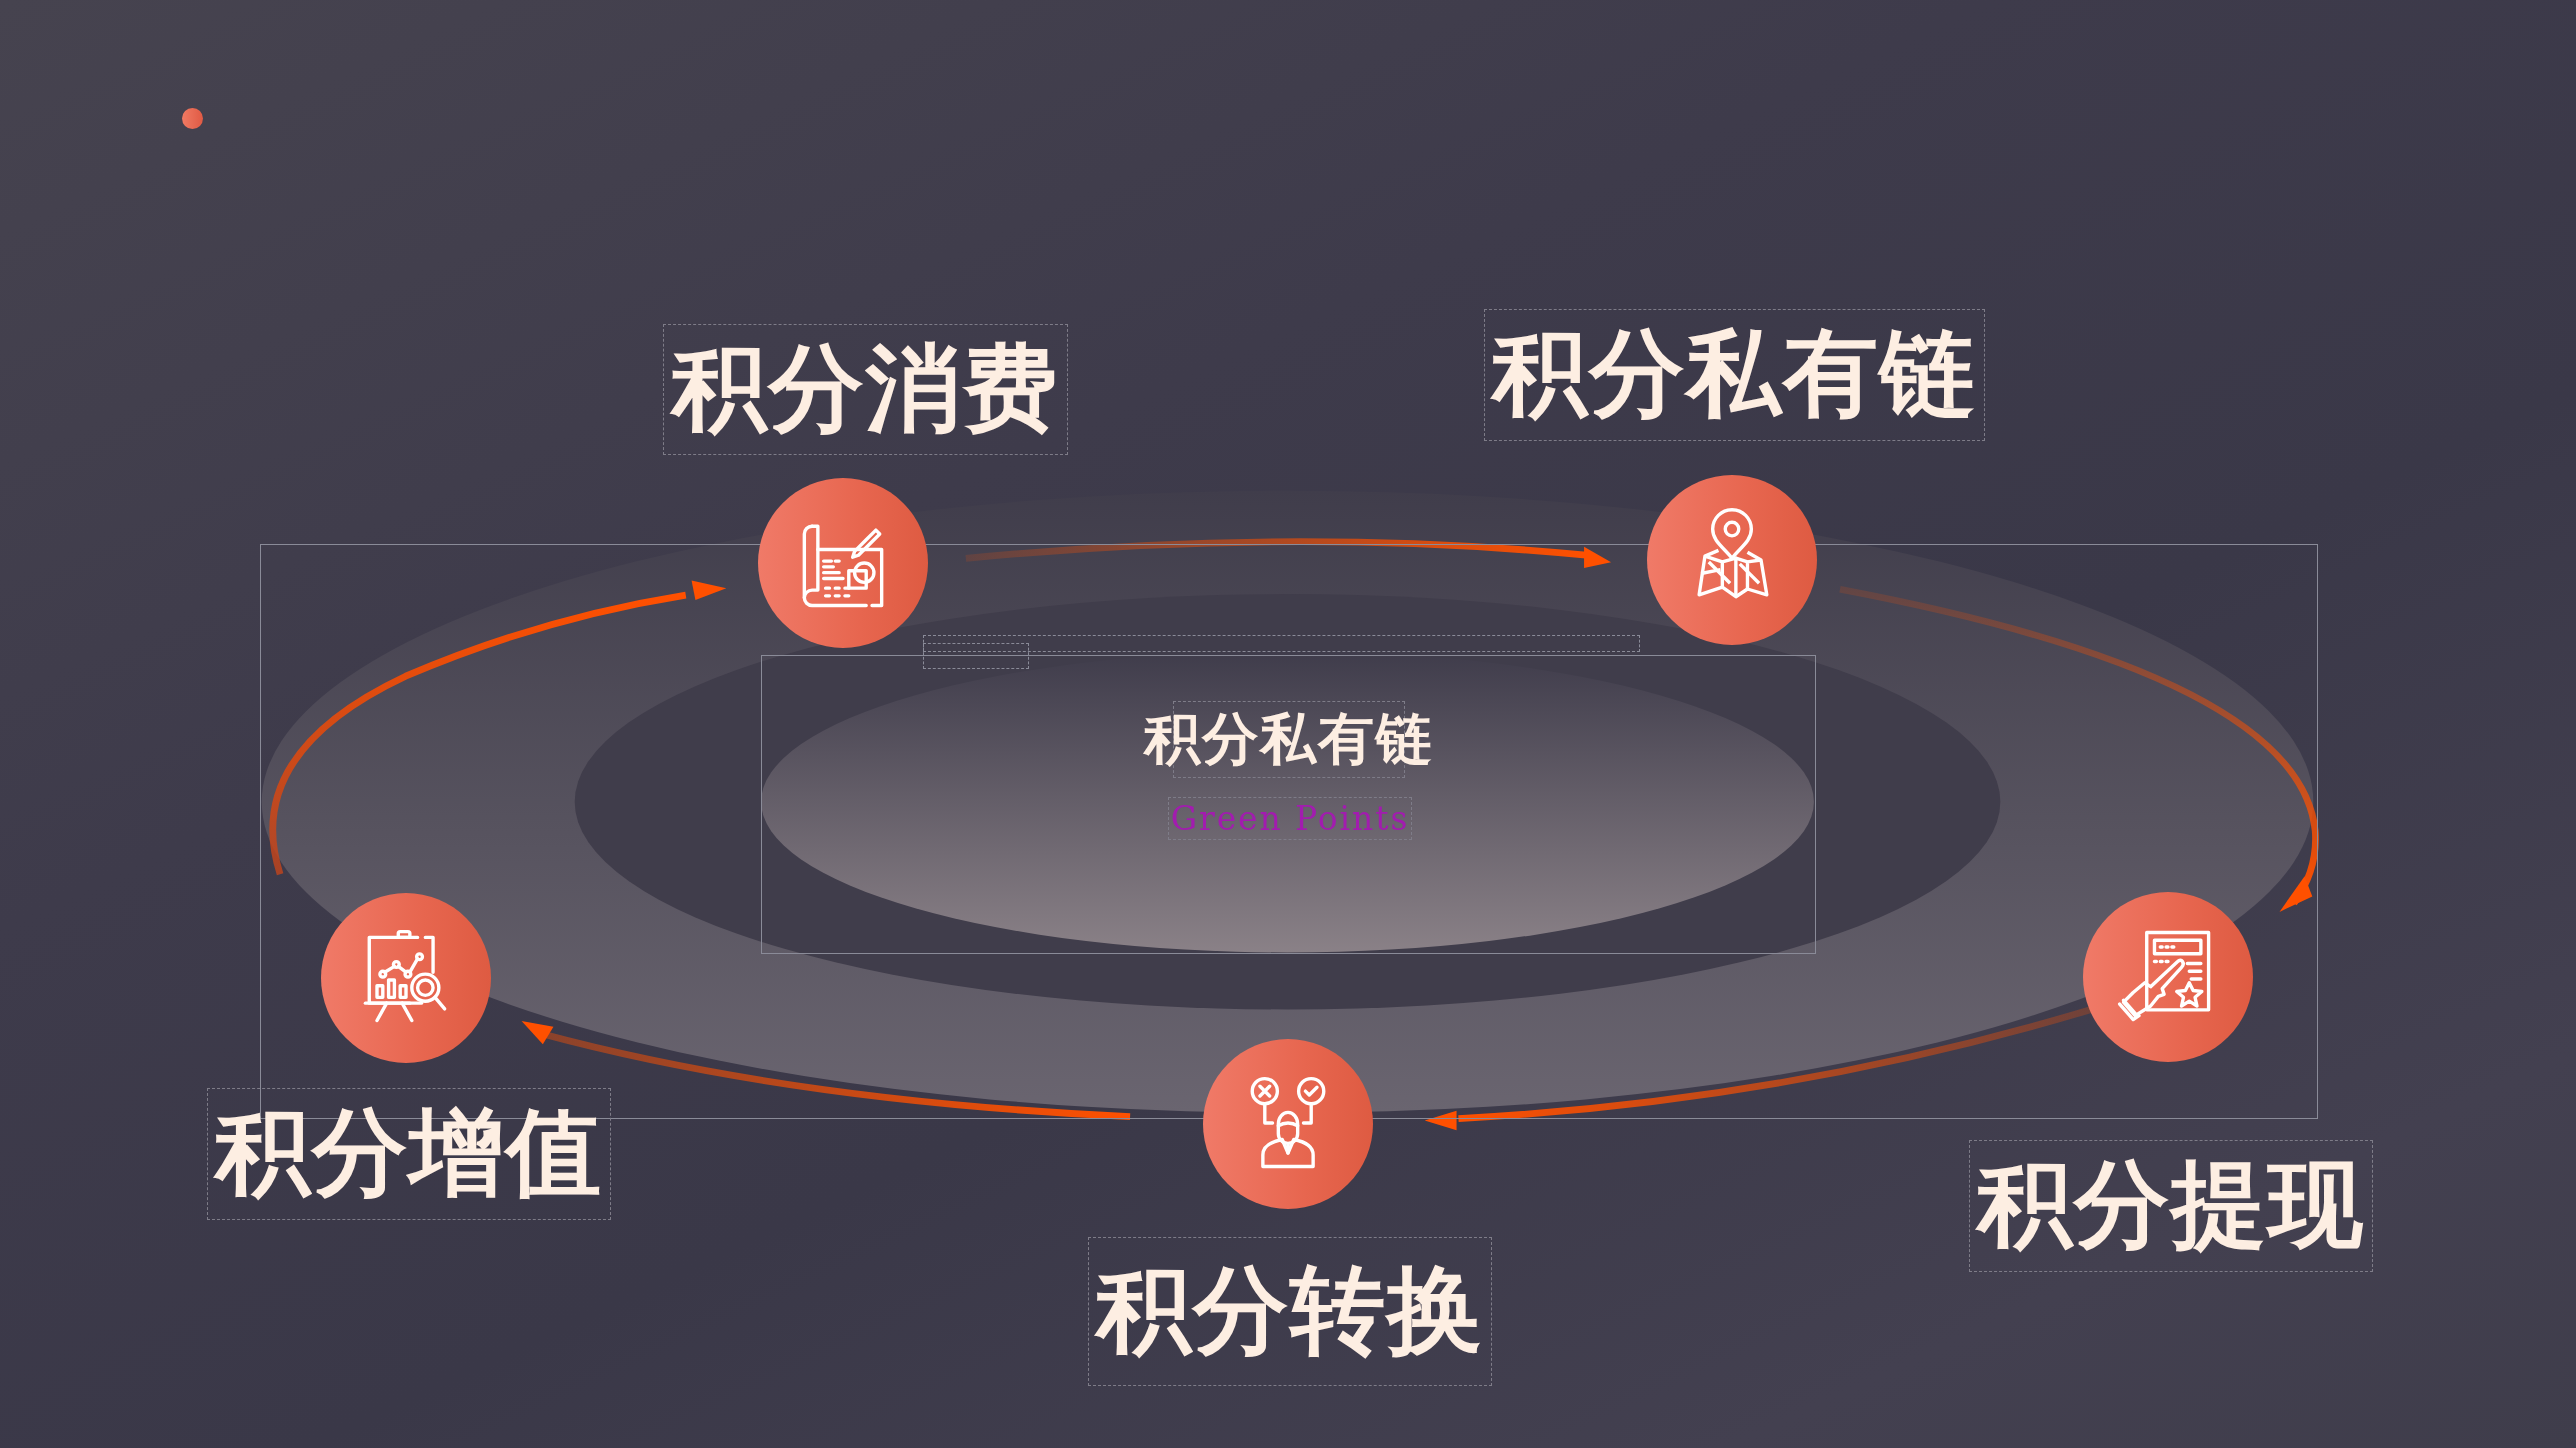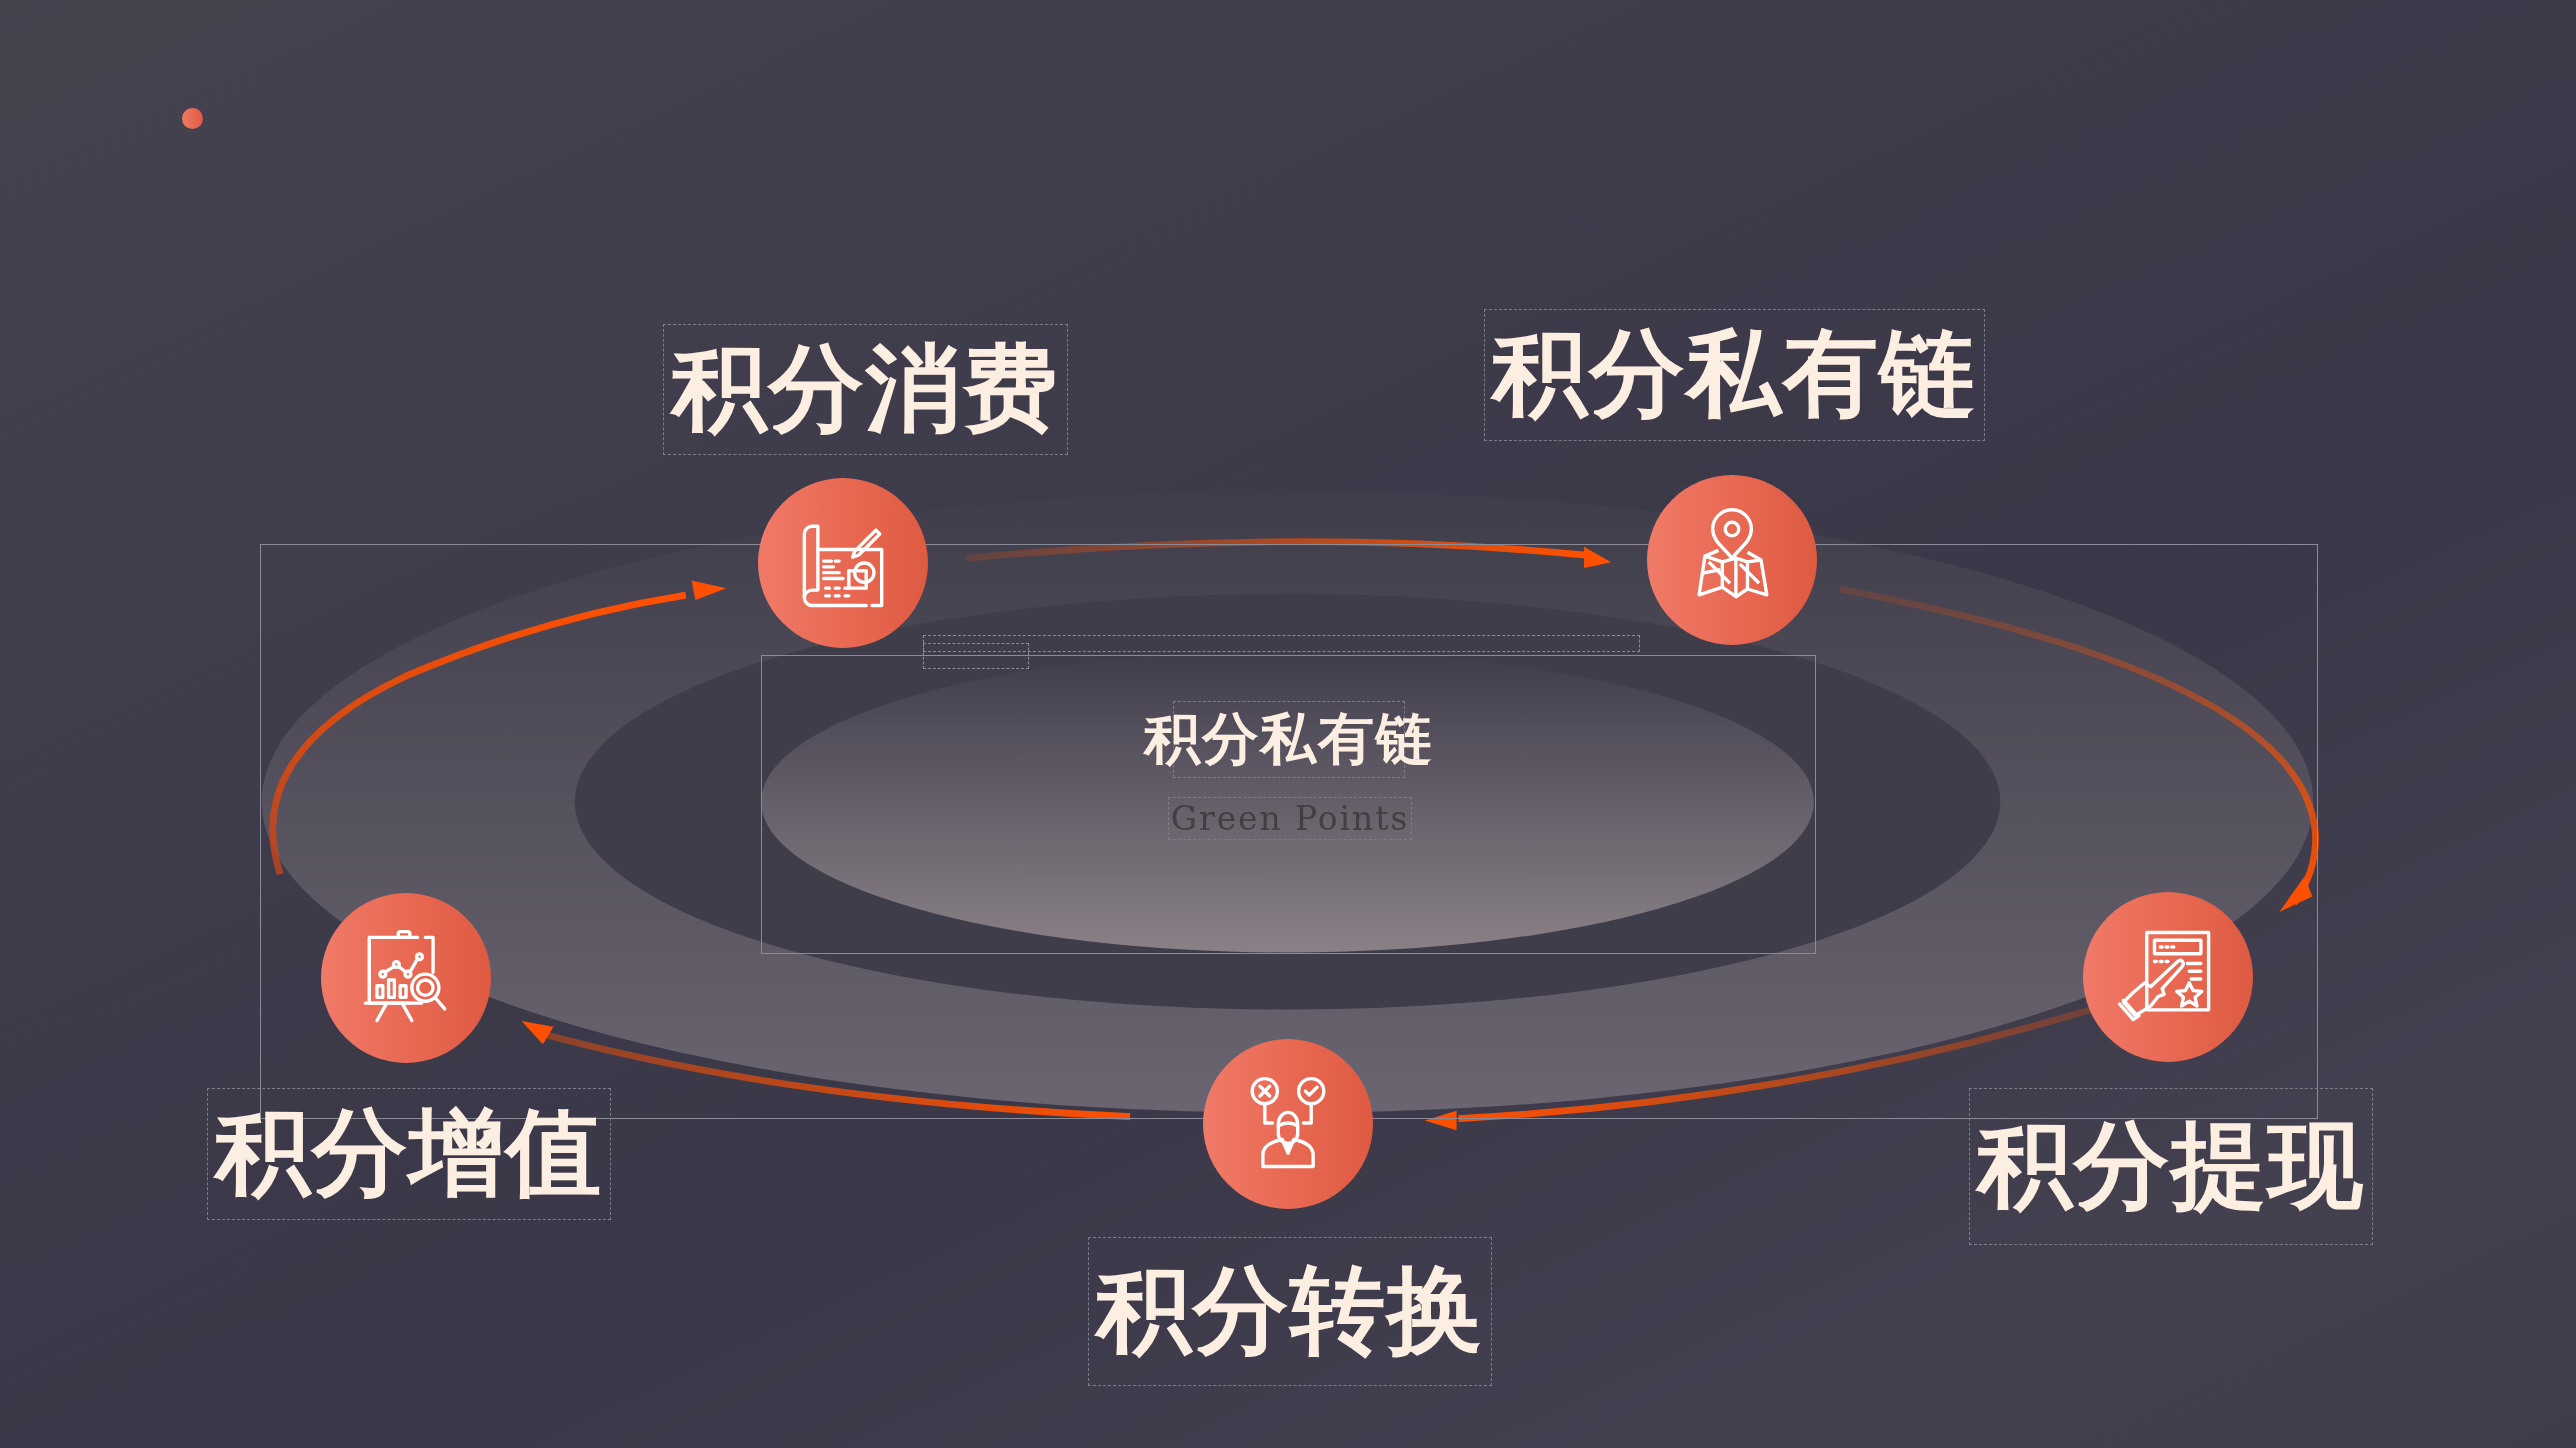--- a/index.html
+++ b/index.html
@@ -24,21 +24,21 @@
   .label-box {
     border: 1.9px dashed #7e7c88;
     color: #fdeee2; font-weight: bold;
     display: flex; align-items: center; justify-content: center;
     white-space: nowrap; box-sizing: border-box; margin-top: 12px;
   }
   .lbl-big { font-size: 95px; letter-spacing: 1.9px; }
   .center-title { font-size: 56px; letter-spacing: 1.9px; }
   .center-sub {
     font-family: "DejaVu Serif", "Liberation Serif", serif;
-    font-weight: normal; font-size: 33px; letter-spacing: 1.9px; color: #404040;
+    font-weight: normal; font-size: 33px; letter-spacing: 1.9px; color: #a21caf;
   }
   .node {
     width: 170px; height: 170px; border-radius: 50%;
     background: linear-gradient(90deg, #f07a68 0%, #e7664f 60%, #de5b42 100%);
     display: flex; align-items: center; justify-content: center;
   }
   .node svg { width: 116px; height: 116px; }
   .guide { border: 1.9px solid #8a8b98; box-sizing: border-box; }
   .guide-dash { border: 1.9px dashed #8a8b98; box-sizing: border-box; }
 </style>
@@ -141,21 +141,21 @@
   <svg viewBox="0 0 120 120" fill="none" stroke="#fff" stroke-width="3.5" stroke-linejoin="round" stroke-linecap="round">
     <rect x="38" y="14" width="64" height="80"></rect>
     <rect x="46" y="22" width="48" height="14"></rect>
     <path d="M52 29 h2 M58 29 h2 M64 29 h2 M46 44 h2 M52 44 h2 M58 44 h2"></path>
     <path d="M80 46 h14 M82 54 h12 M84 62 h10"></path>
     <path d="M82 66 l4 8 l9 1 l-7 6 l2 9 l-8 -5 l-8 5 l2 -9 l-7 -6 l9 -1 z"></path>
     <path d="M70 44 l-28 26 l-6 -4 l-12 10 l-10 10 l12 14 l16 -10 l8 -10 l6 -2 l-2 -6 l20 -22 c4 -4 0 -10 -4 -6 z"></path>
     <path d="M14 84 l14 16 M10 88 l14 16 l6 -4"></path>
   </svg>
 </div>
-<div class="abs label-box lbl-big" style="left:1969px; top:1076px; width:404px; height:157px;">积分提现</div>
+<div class="abs label-box lbl-big" style="left:1969px; top:1128px; width:404px; height:132px;">积分提现</div>
 
 <div class="abs node" style="left:1203px; top:1039px;">
   <svg viewBox="0 0 120 120" fill="none" stroke="#fff" stroke-width="3.5" stroke-linecap="round" stroke-linejoin="round">
     <circle cx="36" cy="26" r="13"></circle>
     <path d="M31 21 l10 10 M41 21 l-10 10"></path>
     <circle cx="84" cy="26" r="13"></circle>
     <path d="M78 26 l4 4 l8 -8"></path>
     <path d="M36 39 v20 h8 M84 39 v20 h-8"></path>
     <path d="M50 60 a10 12 0 0 1 20 0 v10 a10 10 0 0 1 -20 0 z"></path>
     <path d="M50 62 c6 -4 14 -4 20 0"></path>

